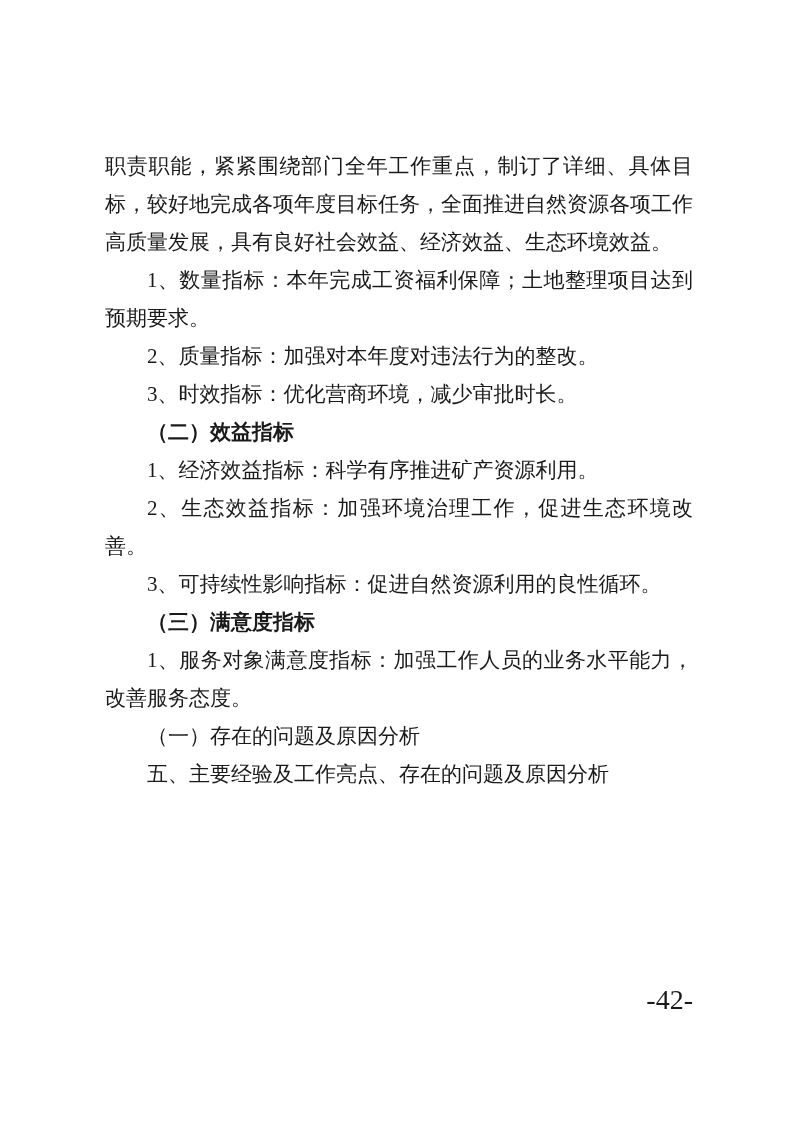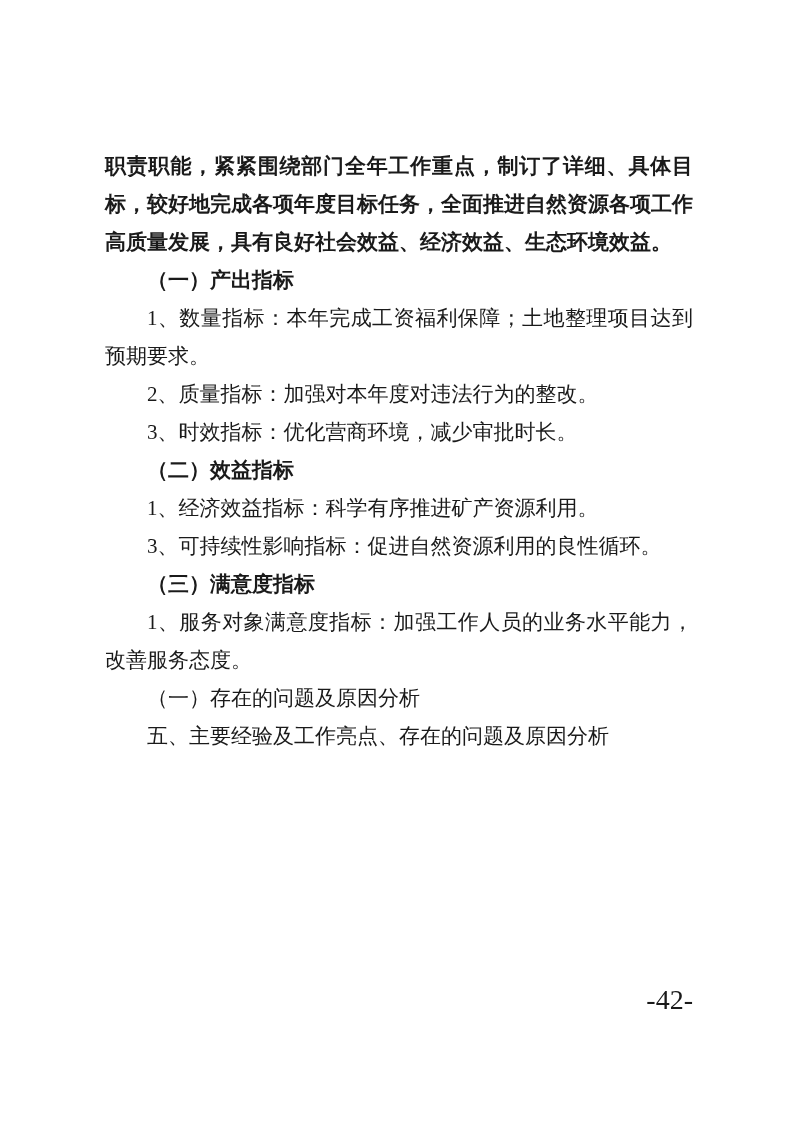--- a/index.html
+++ b/index.html
@@ -27,21 +27,20 @@
     padding: 0;
     font-size: 21px;
     line-height: 38px;
     text-align: justify;
     text-indent: 2em;
     letter-spacing: 0;
     word-break: break-all;
   }
   .para.continuation {
     text-indent: 0;
-    font-weight: bold;
   }
   .para.section-heading {
     font-weight: normal;
   }
   .para.sub-heading-bold {
     font-weight: bold;
   }
   .para.sub-heading {
     font-weight: normal;
   }
@@ -54,26 +53,26 @@
     color: #1a1a1a;
     font-family: "Liberation Serif", "DejaVu Serif", serif;
   }
 </style>
 </head>
 <body>
 
 <div class="page">
   <div class="content" id="paragraphs">
       <p class="para continuation">职责职能，紧紧围绕部门全年工作重点，制订了详细、具体目标，较好地完成各项年度目标任务，全面推进自然资源各项工作高质量发展，具有良好社会效益、经济效益、生态环境效益。</p>
-      <p class="para sub-heading-bold">（一）产出指标</p>
       <p class="para body">1、数量指标：本年完成工资福利保障；土地整理项目达到预期要求。</p>
       <p class="para body">2、质量指标：加强对本年度对违法行为的整改。</p>
       <p class="para body">3、时效指标：优化营商环境，减少审批时长。</p>
       <p class="para sub-heading-bold">（二）效益指标</p>
       <p class="para body">1、经济效益指标：科学有序推进矿产资源利用。</p>
+      <p class="para body">2、生态效益指标：加强环境治理工作，促进生态环境改善。</p>
       <p class="para body">3、可持续性影响指标：促进自然资源利用的良性循环。</p>
       <p class="para sub-heading-bold">（三）满意度指标</p>
       <p class="para body">1、服务对象满意度指标：加强工作人员的业务水平能力，改善服务态度。</p>
       <p class="para sub-heading">（一）存在的问题及原因分析</p>
       <p class="para section-heading">五、主要经验及工作亮点、存在的问题及原因分析</p>
     </div>
   <div class="page-number">-42-</div>
 </div>
 
 </body></html>

